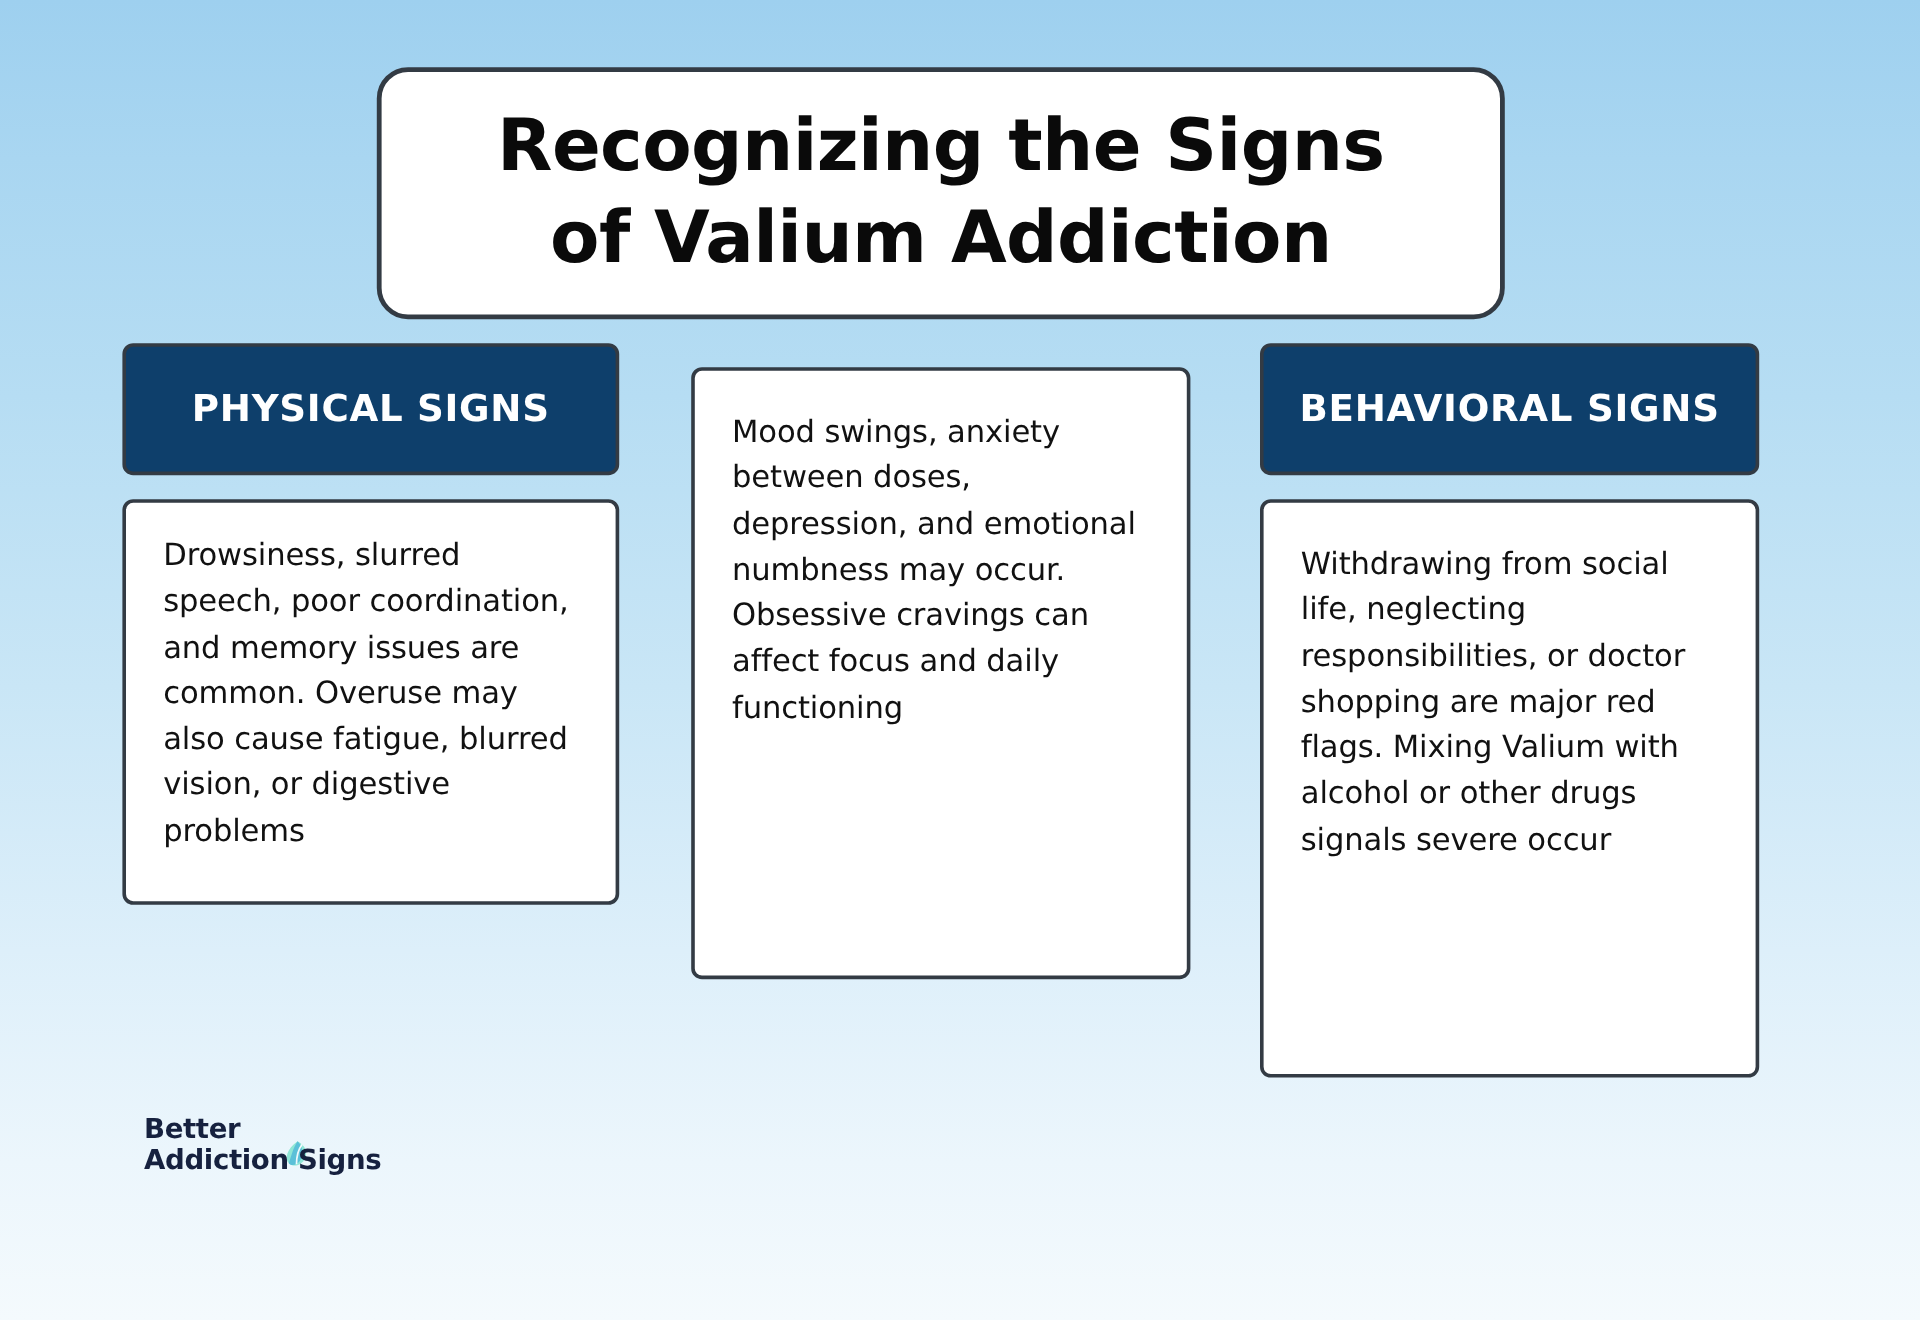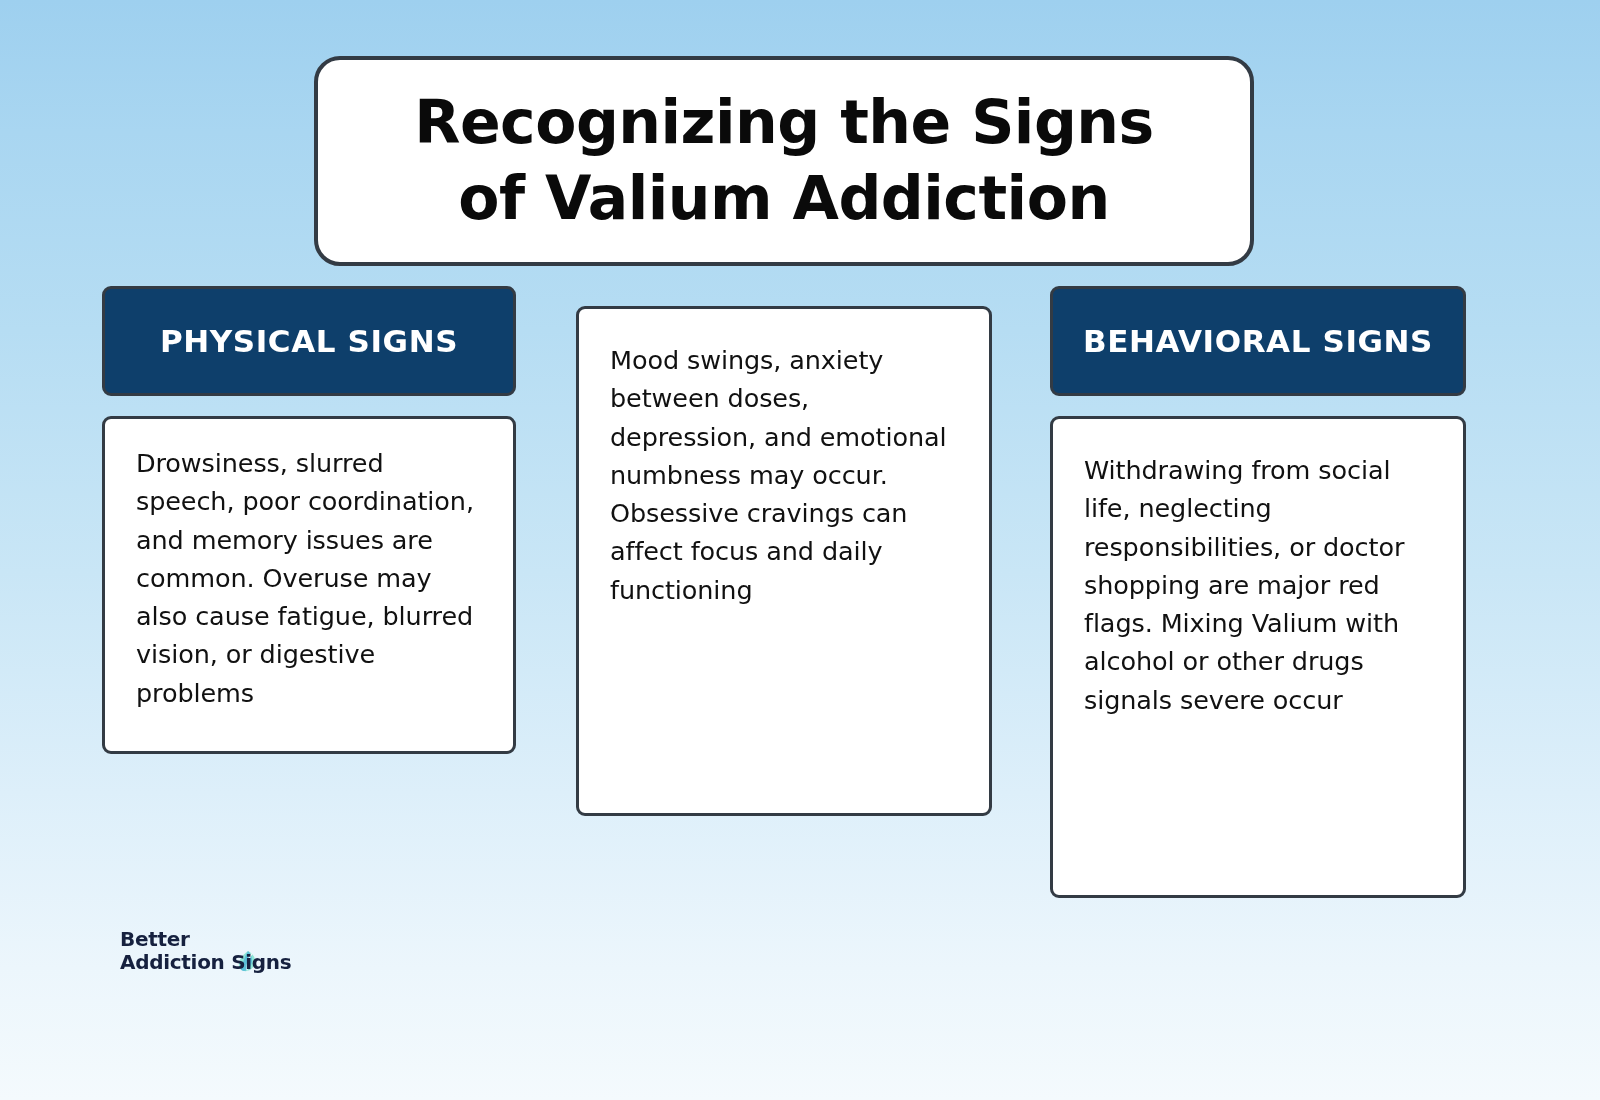--- a/index.html
+++ b/index.html
@@ -115,21 +115,21 @@
     position: absolute;
     left: 120px;
     top: 928px;
     width: 300px;
     height: 72px;
   }
 
   .logo-line {
     font-family: "DejaVu Sans", sans-serif;
     font-weight: 700;
-    font-size: 20px;
+    font-size: 23px;
     line-height: 1.14;
     color: #16213f;
     letter-spacing: -0.3px;
     white-space: nowrap;
     position: relative;
   }
 
   .logo-leaf {
     position: absolute;
     left: 117px;

